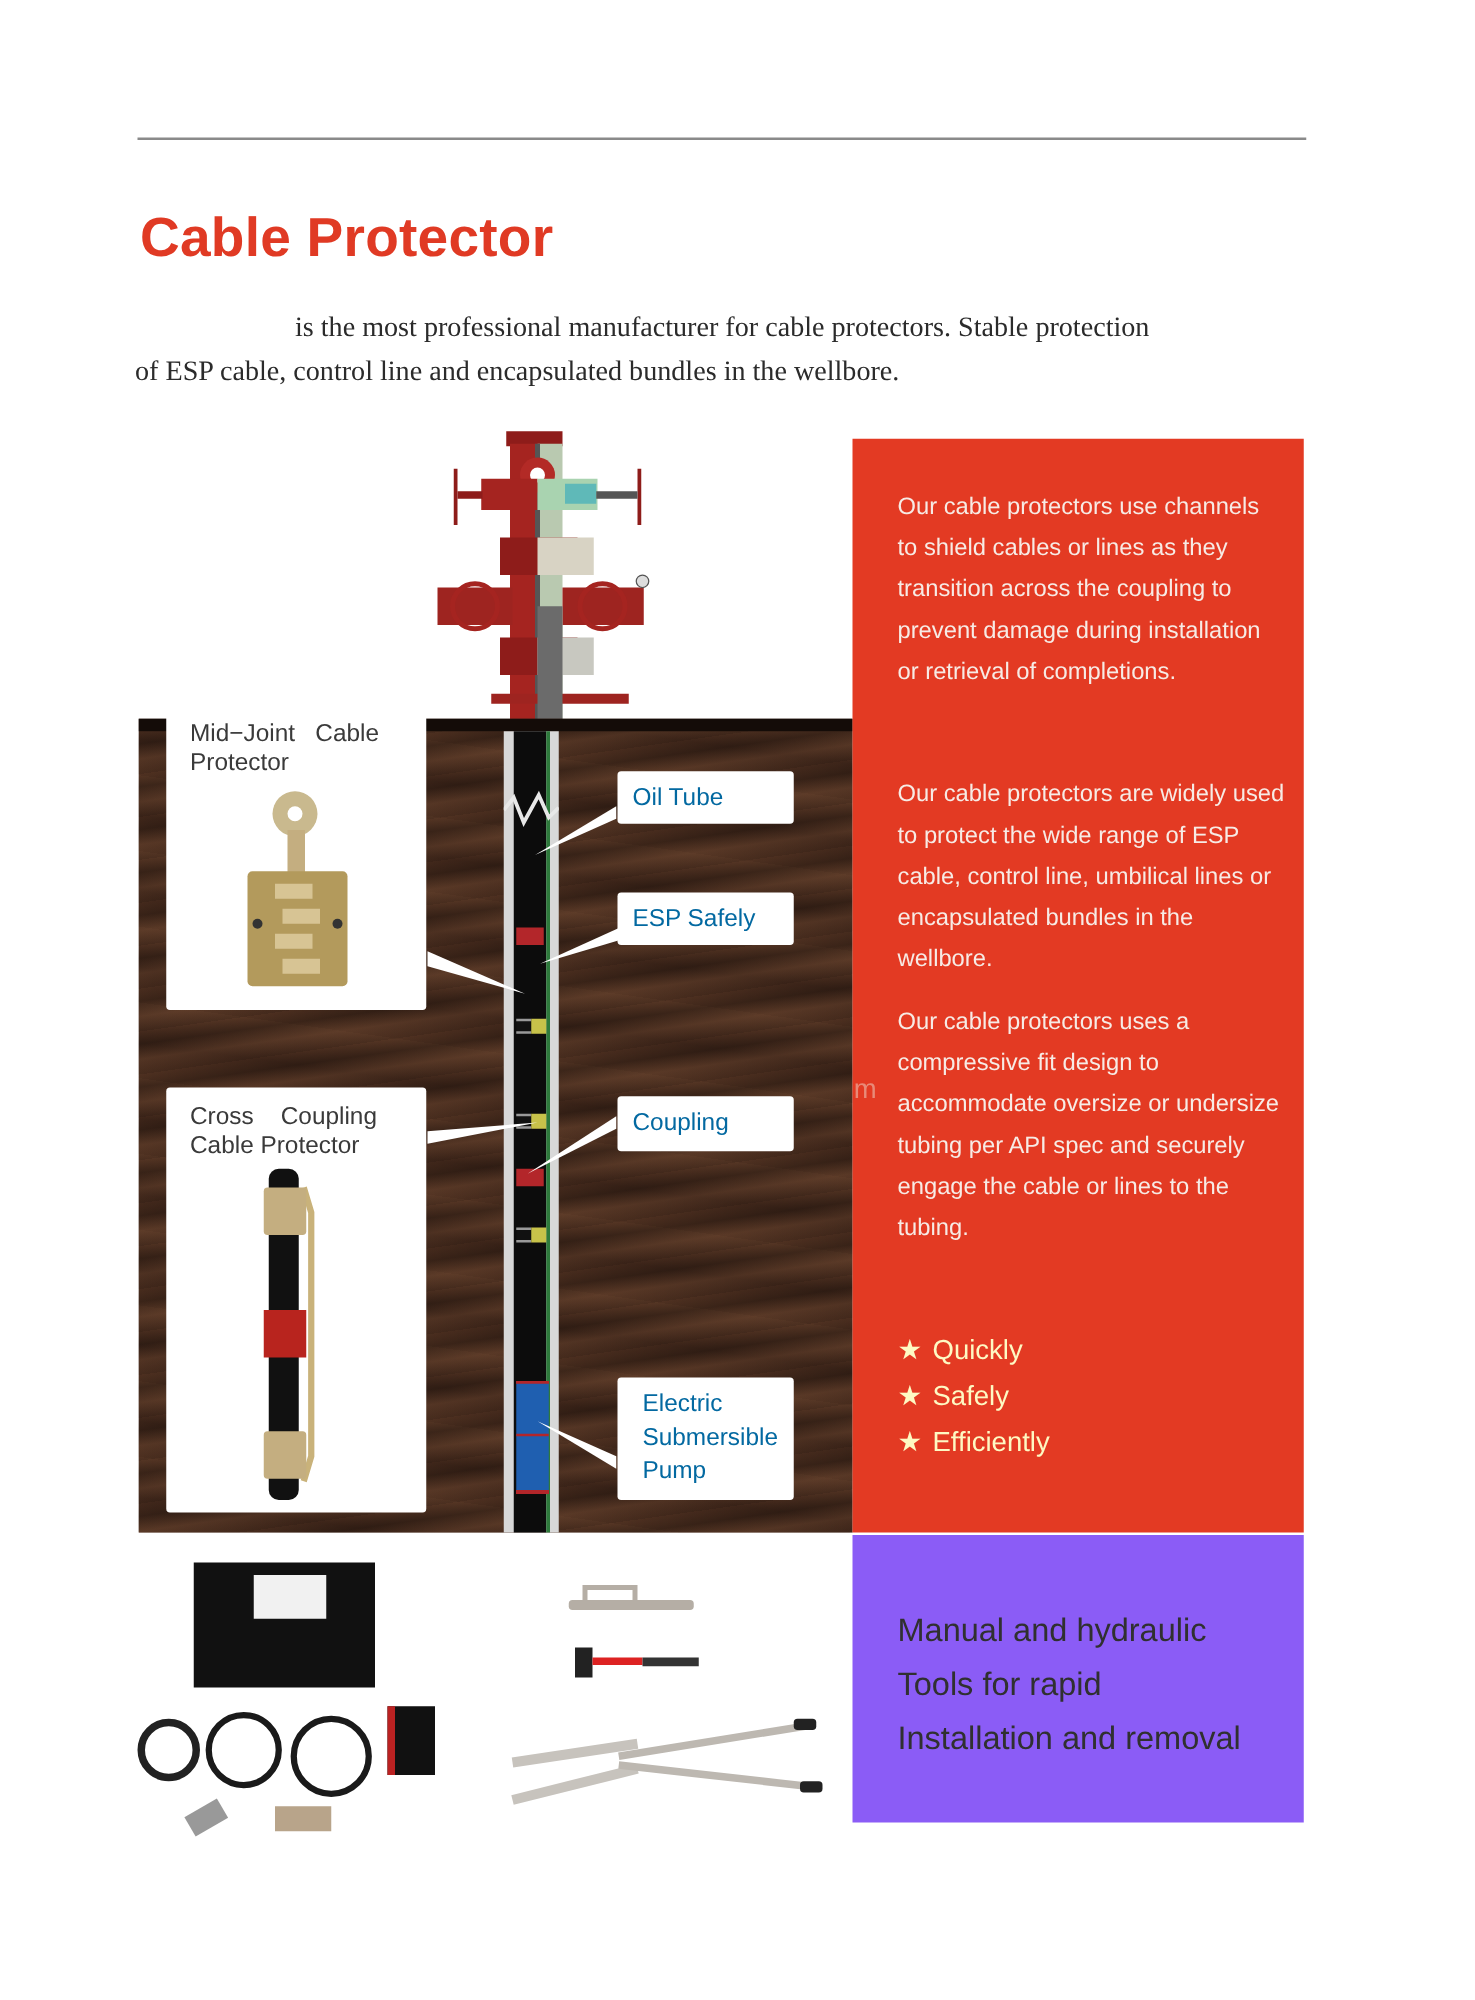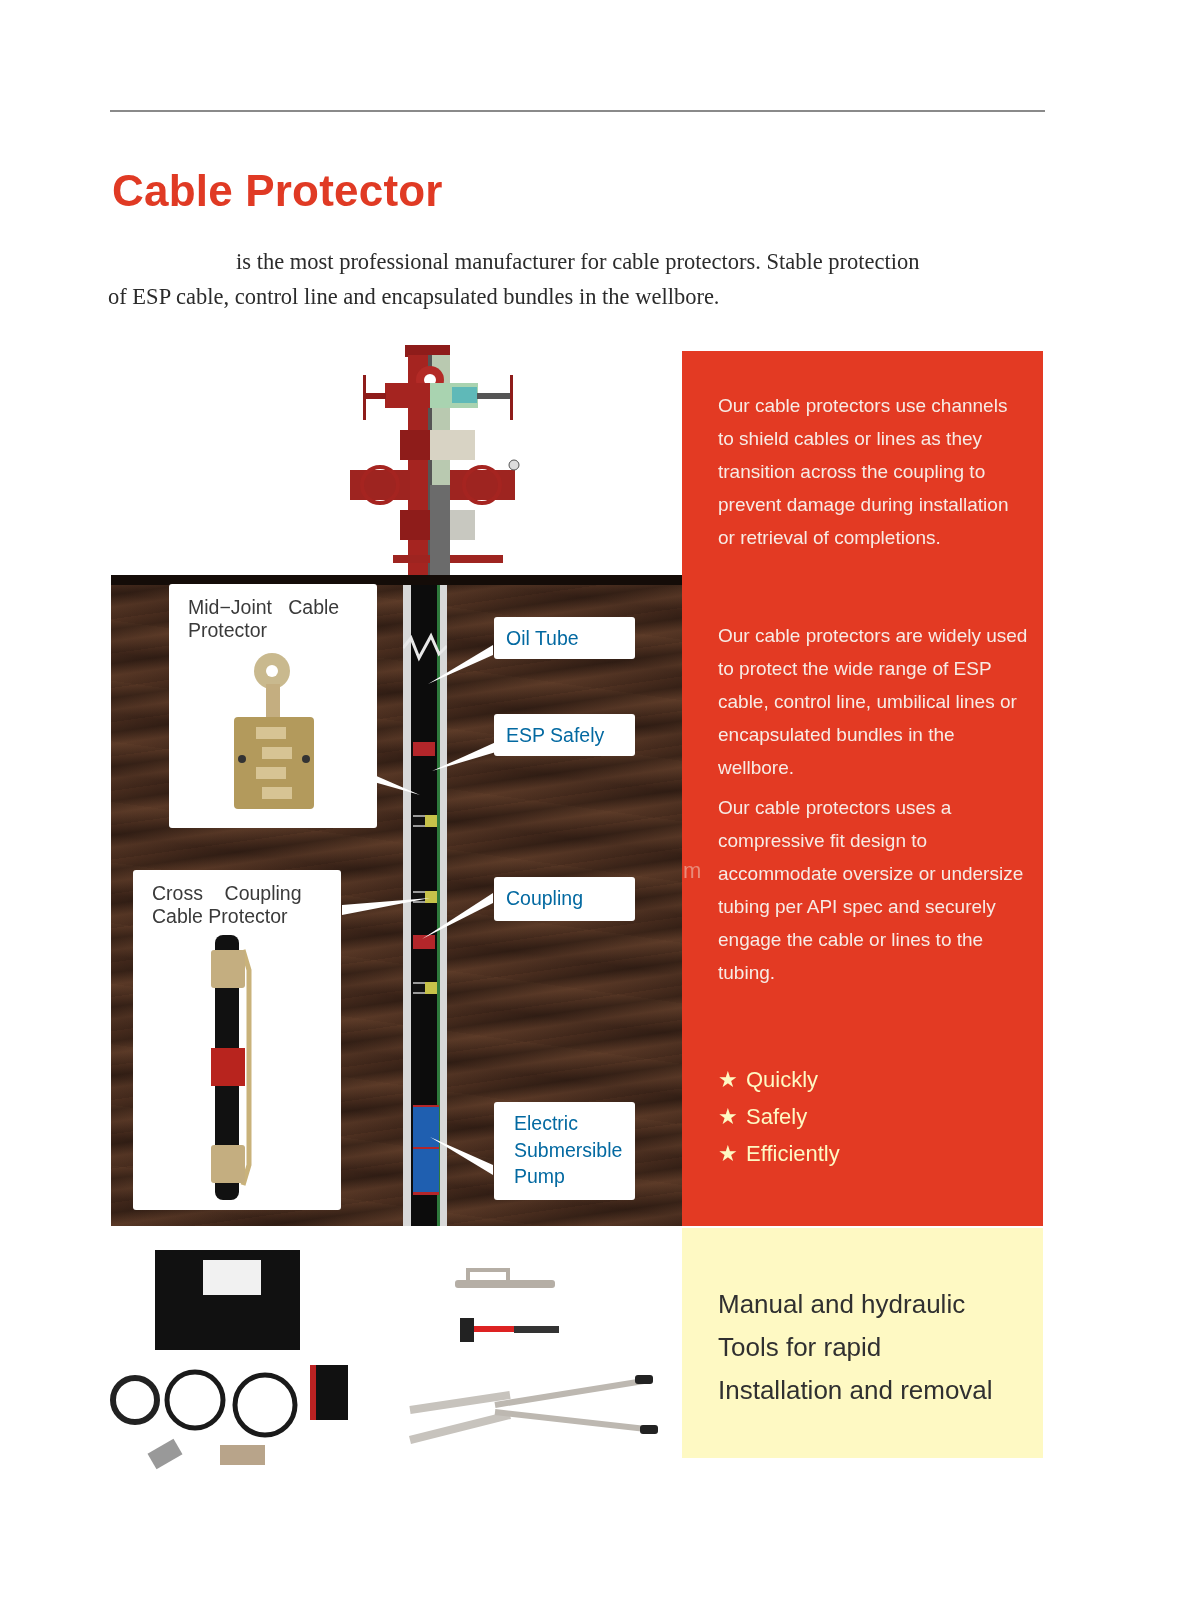--- a/index.html
+++ b/index.html
@@ -44,21 +44,21 @@
 
     
     .red-panel { position: absolute; left: 682px; top: 351px; width: 361px; height: 875px; background: #e33a23; color: #f7ebe5; }
     .red-panel .para { position: absolute; left: 36px; width: 310px; font-size: 19px; line-height: 33px; }
     .features { position: absolute; left: 36px; top: 710px; font-size: 22px; line-height: 37px; color: #fef9c3; }
     .features .star { display: inline-block; width: 28px; }
 
     .watermark { position: absolute; left: 683px; top: 858px; font-size: 22px; color: #e88a78; }
 
     
-    .grey-panel { position: absolute; left: 682px; top: 1228px; width: 361px; height: 230px; background: #fef9c3; }
+    .grey-panel { position: absolute; left: 682px; top: 1228px; width: 361px; height: 230px; background: #8b5cf6; }
     .grey-panel .txt { position: absolute; left: 36px; top: 55px; font-size: 26px; line-height: 43px; color: #303030; }
 
     
     .tools { position: absolute; left: 100px; top: 1240px; width: 575px; height: 240px; }
   </style>
 </head>
 <body>
 
 <div class="top-rule"></div>
 
@@ -129,21 +129,21 @@
 
 <svg style="position:absolute;left:0;top:0;width:1180px;height:1600px;pointer-events:none;">
   <polygon points="493,645 493,655 428,684" fill="#ffffff"></polygon>
   <polygon points="496,742 496,752 432,771" fill="#ffffff"></polygon>
   <polygon points="342,761 342,773 420,795" fill="#ffffff"></polygon>
   <polygon points="342,905 342,915 430,898" fill="#ffffff"></polygon>
   <polygon points="493,893 493,903 422,939" fill="#ffffff"></polygon>
   <polygon points="493,1165 493,1175 430,1137" fill="#ffffff"></polygon>
 </svg>
 
-<div class="card" style="left:133px;top:584px;width:208px;height:244px;margin-left:36px;">
+<div class="card" style="left:133px;top:564px;width:208px;height:244px;">
   <div class="card-title">Mid−Joint   Cable
 Protector</div>
   <svg style="position:absolute;left:55px;top:65px;width:100px;height:165px;" viewBox="0 0 100 165">
     <circle cx="48" cy="22" r="18" fill="#c9b98e"></circle>
     <circle cx="48" cy="22" r="6" fill="#ffffff"></circle>
     <rect x="42" y="35" width="14" height="40" fill="#c4ae80"></rect>
     <rect x="10" y="68" width="80" height="92" rx="4" fill="#b39a5c"></rect>
     <rect x="32" y="78" width="30" height="12" fill="#d7c494"></rect>
     <rect x="38" y="98" width="30" height="12" fill="#d7c494"></rect>
     <rect x="32" y="118" width="30" height="12" fill="#d7c494"></rect>
@@ -168,21 +168,21 @@
 <div class="label-box" style="left:494px;top:617px;width:141px;height:42px;">Oil Tube</div>
 <div class="label-box" style="left:494px;top:714px;width:141px;height:42px;">ESP Safely</div>
 <div class="label-box" style="left:494px;top:877px;width:141px;height:44px;">Coupling</div>
 <div class="label-box" style="left:494px;top:1102px;width:141px;height:98px;white-space:pre;line-height:26.5px;padding-left:20px;">Electric
 Submersible
 Pump</div>
 
 <div class="red-panel">
   <p class="para" style="top:38px;">Our cable protectors use channels to shield cables or lines as they transition across the coupling to prevent damage during installation or retrieval of completions.</p>
   <p class="para" style="top:268px;">Our cable protectors are widely used to protect the wide range of ESP cable, control line, umbilical lines or encapsulated bundles in the wellbore.</p>
-  <p class="para" style="top:440px;">Our cable protectors uses a compressive fit design to accommodate oversize or undersize tubing per API spec and securely engage the cable or lines to the tubing.</p>
+  <p class="para" style="top:450px;">Our cable protectors uses a compressive fit design to accommodate oversize or undersize tubing per API spec and securely engage the cable or lines to the tubing.</p>
   <div class="features">
     <div><span class="star">★</span><span>Quickly</span></div>
     <div><span class="star">★</span><span>Safely</span></div>
     <div><span class="star">★</span><span>Efficiently</span></div>
   </div>
 </div>
 <div class="watermark">m</div>
 
 <svg class="tools" viewBox="0 0 575 240">
 

